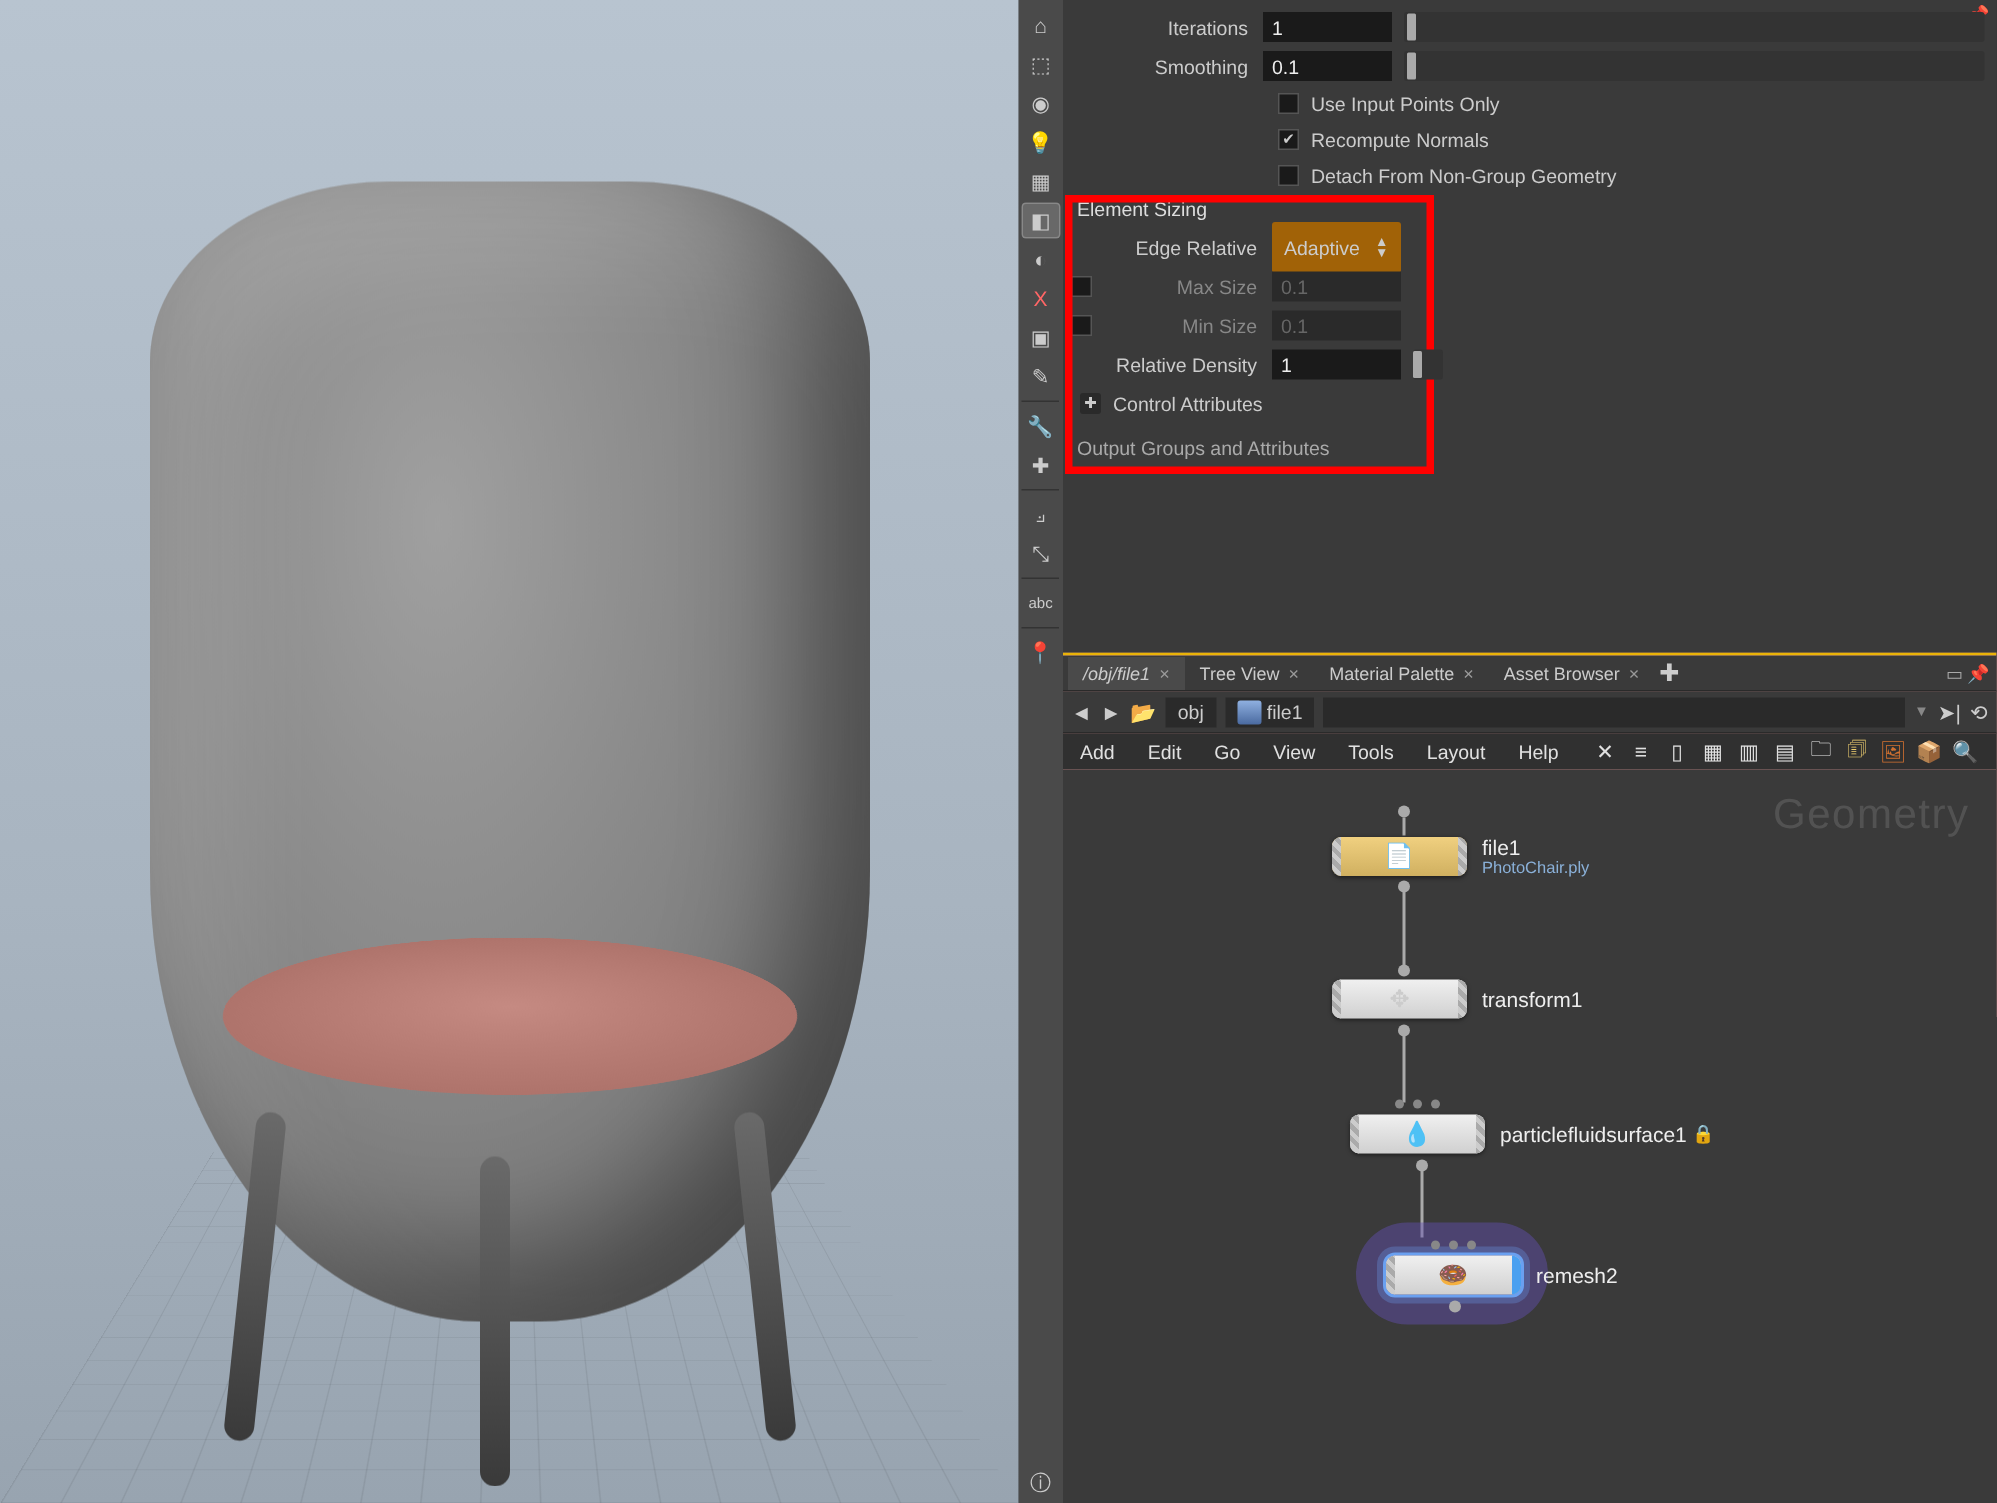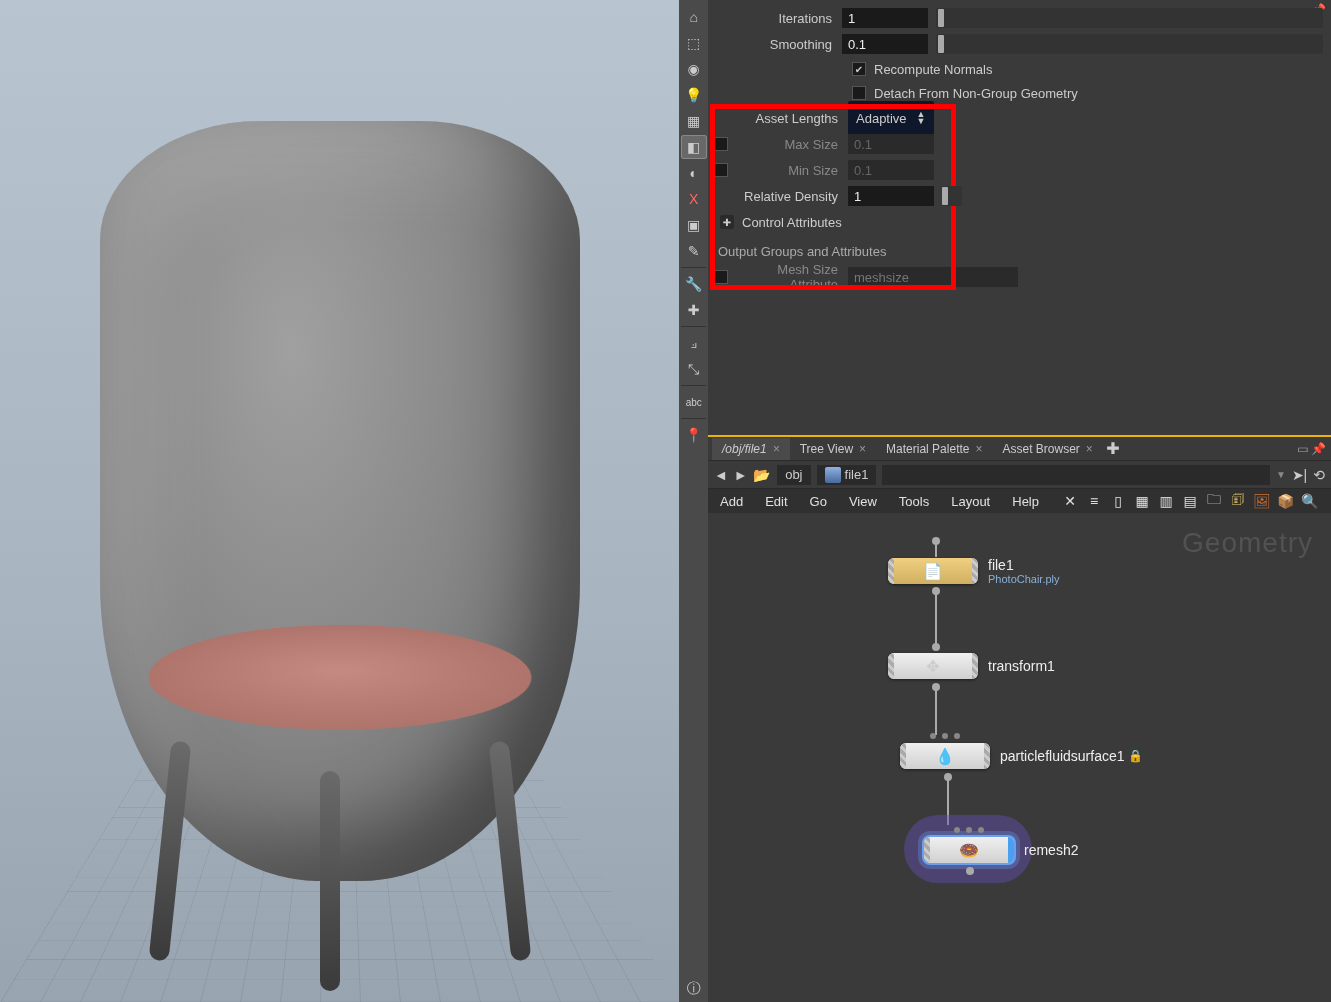--- a/index.html
+++ b/index.html
@@ -24,21 +24,21 @@
 .param-label { width: 128px; text-align: right; padding-right: 10px; color: #ccc; font-size: 13px; }
 .param-input { width: 86px; height: 20px; background: #1a1a1a; border: none; color: #eee; padding: 0 6px; font-size: 13px; }
 .param-input.disabled { color:#666; background:#2a2a2a;}
 .param-slider { flex: 1; height: 20px; margin-left: 8px; position: relative; background:#333; border-radius:2px;}
 .slider-thumb { position: absolute; width: 6px; height: 18px; background: #aaa; border-radius:1px; top:1px;}
 .checkbox { width: 14px; height: 14px; background: #1a1a1a; border: 1px solid #555; margin-right: 8px; display:flex; align-items:center; justify-content:center; font-size:10px;}
 .checkbox.checked::after{content:"✔"; color:#ccc;}
 .check-row { display: flex; align-items: center; height: 22px; margin-left: 138px; margin-bottom: 2px; font-size:13px;}
 .section-header { color: #ddd; font-size: 13px; margin: 4px 0 6px 4px; font-weight: 500;}
 .highlight-box { position: absolute; border: 5px solid #ff0000; pointer-events:none;}
-.dropdown { background: #0f172a; height: 20px; padding: 17px 8px; display: flex; align-items: center; gap:10px; font-size:13px; border-radius:2px;}
+.dropdown { background: #a16207; height: 20px; padding: 17px 8px; display: flex; align-items: center; gap:10px; font-size:13px; border-radius:2px;}
 .dropdown-arrows { font-size:9px; line-height:7px; color:#ccc;}
 .expand-btn { width:14px; height:14px; background:#2a2a2a; border-radius:2px; display:inline-flex; align-items:center; justify-content:center; font-size:10px; margin-right:8px;}
 .small-check{ width: 14px; height: 14px; background: #1a1a1a; border: 1px solid #555; margin-right:4px;}
 .elem-row{display:flex;align-items:center;height:24px;margin-bottom:2px;}
 .elem-label{width:134px;text-align:right;padding-right:10px;font-size:13px;}
 .network-pane { flex: 1; display: flex; flex-direction: column; background: #fca5a5; border-top:2px solid #eab308;}
 .netw-tabs { height: 24px; background: #3a3a3a; display: flex; align-items: center; padding: 0 4px; border-bottom:1px solid #2a2a2a; gap:0;}
 .netw-tab { height: 22px; padding: 0 10px; display: flex; align-items: center; font-size: 12px; color: #ccc; gap:6px;}
 .netw-tab.active { background: #4a4a4a; font-style:italic;}
 .closex{color:#999;font-size:12px;cursor:pointer;}
@@ -130,32 +130,37 @@
         </div>
     </div>
     <div class="param-row">
       <div class="param-label">Smoothing</div>
       <input class="param-input" value="0.1" style="">
       <div class="param-slider">
           <div class="slider-thumb" style="left:2px;"></div>
         </div>
     </div>
     <div class="check-row">
+      <div class="checkbox"></div>
+      <span>Use Input Points Only</span>
+    </div>
+    <div class="check-row">
       <div class="checkbox checked"></div>
       <span>Recompute Normals</span>
     </div>
     <div class="check-row">
       <div class="checkbox"></div>
       <span>Detach From Non-Group Geometry</span>
     </div>
 
     <div style="position:relative;">
       <div class="highlight-box" style="left:-4px;top:-2px;width:246px;height:186px;"></div>
+      <div class="section-header">Element Sizing</div>
       <div class="elem-row">
-        <div class="elem-label">Asset Lengths</div>
+        <div class="elem-label">Edge Relative</div>
         <div class="dropdown">
           <span>Adaptive</span>
           <span class="dropdown-arrows">▲<br>▼</span>
         </div>
       </div>
       <div class="elem-row">
         <div class="small-check"></div>
         <div class="elem-label" style="width:116px;color:#888;">Max Size</div>
         <input class="param-input disabled" disabled="" value="0.1" style="">
       </div>
@@ -172,25 +177,20 @@
           </div>
       </div>
       <div class="elem-row" style="margin-top:2px;">
         <div style="width:6px;"></div>
         <span class="expand-btn">✚</span>
         <span>Control Attributes</span>
       </div>
     </div>
 
     <div class="section-header" style="margin-top:10px;color:#aaa;">Output Groups and Attributes</div>
-    <div class="elem-row">
-      <div class="small-check"></div>
-      <div class="elem-label" style="width:116px;color:#888;">Mesh Size Attribute</div>
-      <input class="param-input disabled" style="width: 170px;" disabled="" placeholder="meshsize">
-    </div>
   </div>
 
   <div class="network-pane">
     <div class="netw-tabs">
       <div class="netw-tab active">
           <span>/obj/file1</span>
           <span class="closex">×</span>
         </div>
       <div class="netw-tab">
           <span>Tree View</span>

